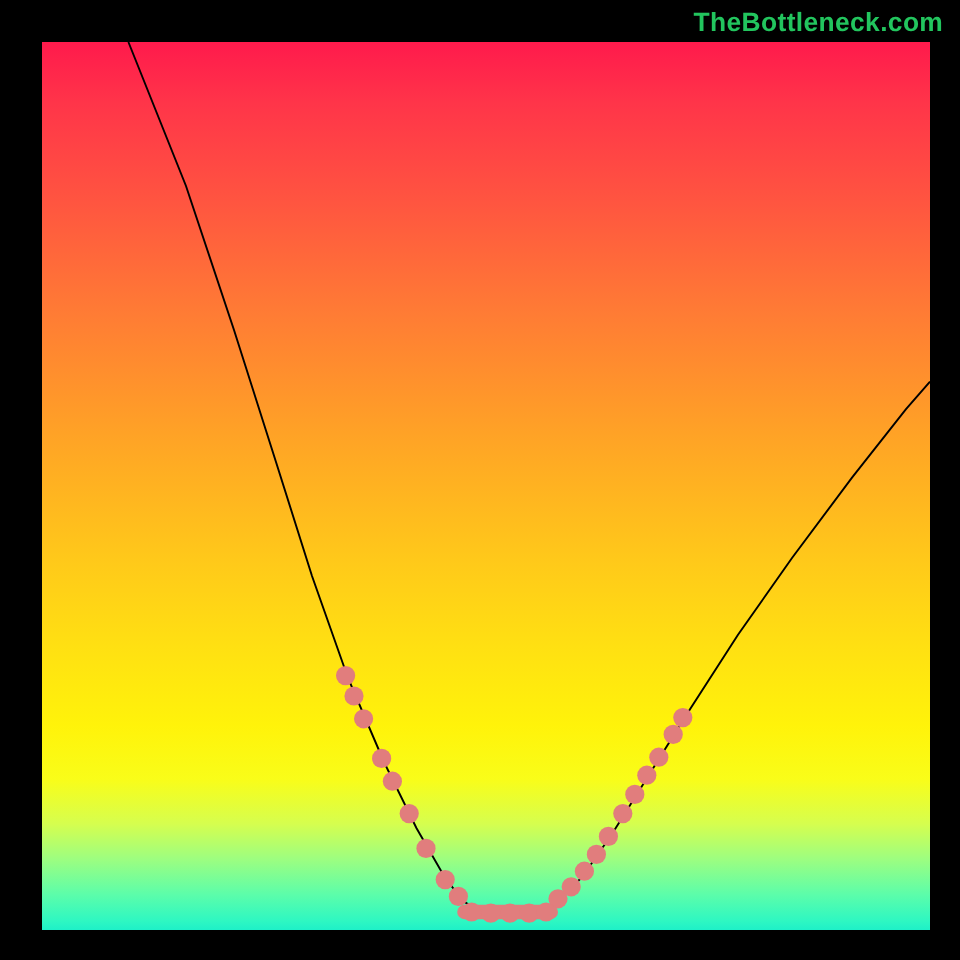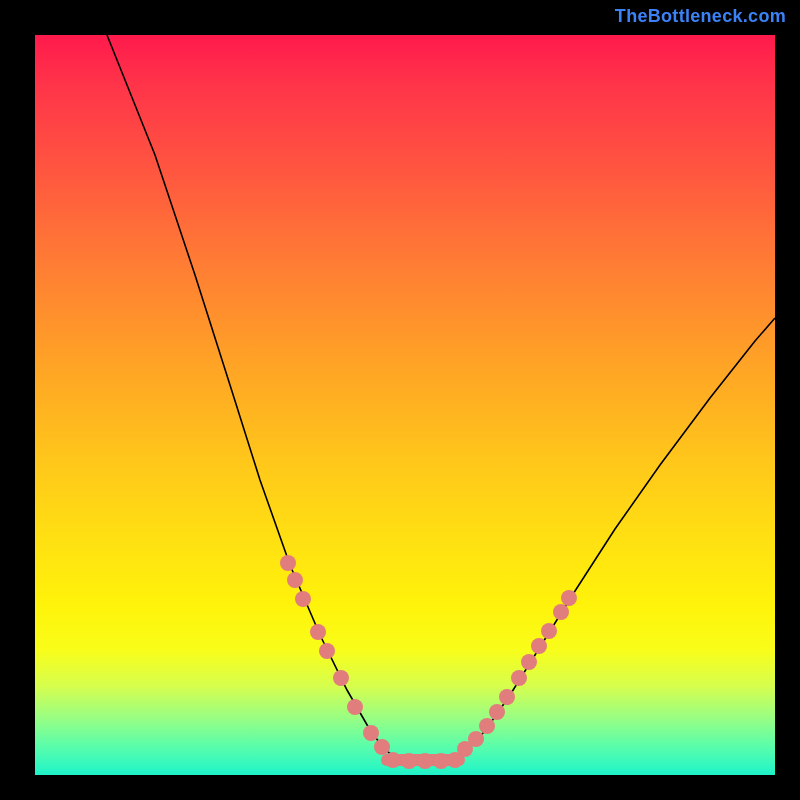--- a/index.html
+++ b/index.html
@@ -37,22 +37,22 @@
       #9dfe80 92%,
       #5cfdaa 96%,
       #2ef7c2 99%,
       #1ef0c8 100%
     );
   }
   .watermark {
     position: absolute;
     top: 6px;
     right: 14px;
-    color: #3b82f6;
-    font-size: 18px;
+    color: #22c55e;
+    font-size: 22px;
     font-weight: 600;
     letter-spacing: 0.3px;
     user-select: none;
     margin-left: 34px;
   }
   svg.curve-layer {
     position: absolute;
     left: 35px;
     top: 35px;
     width: 740px;

